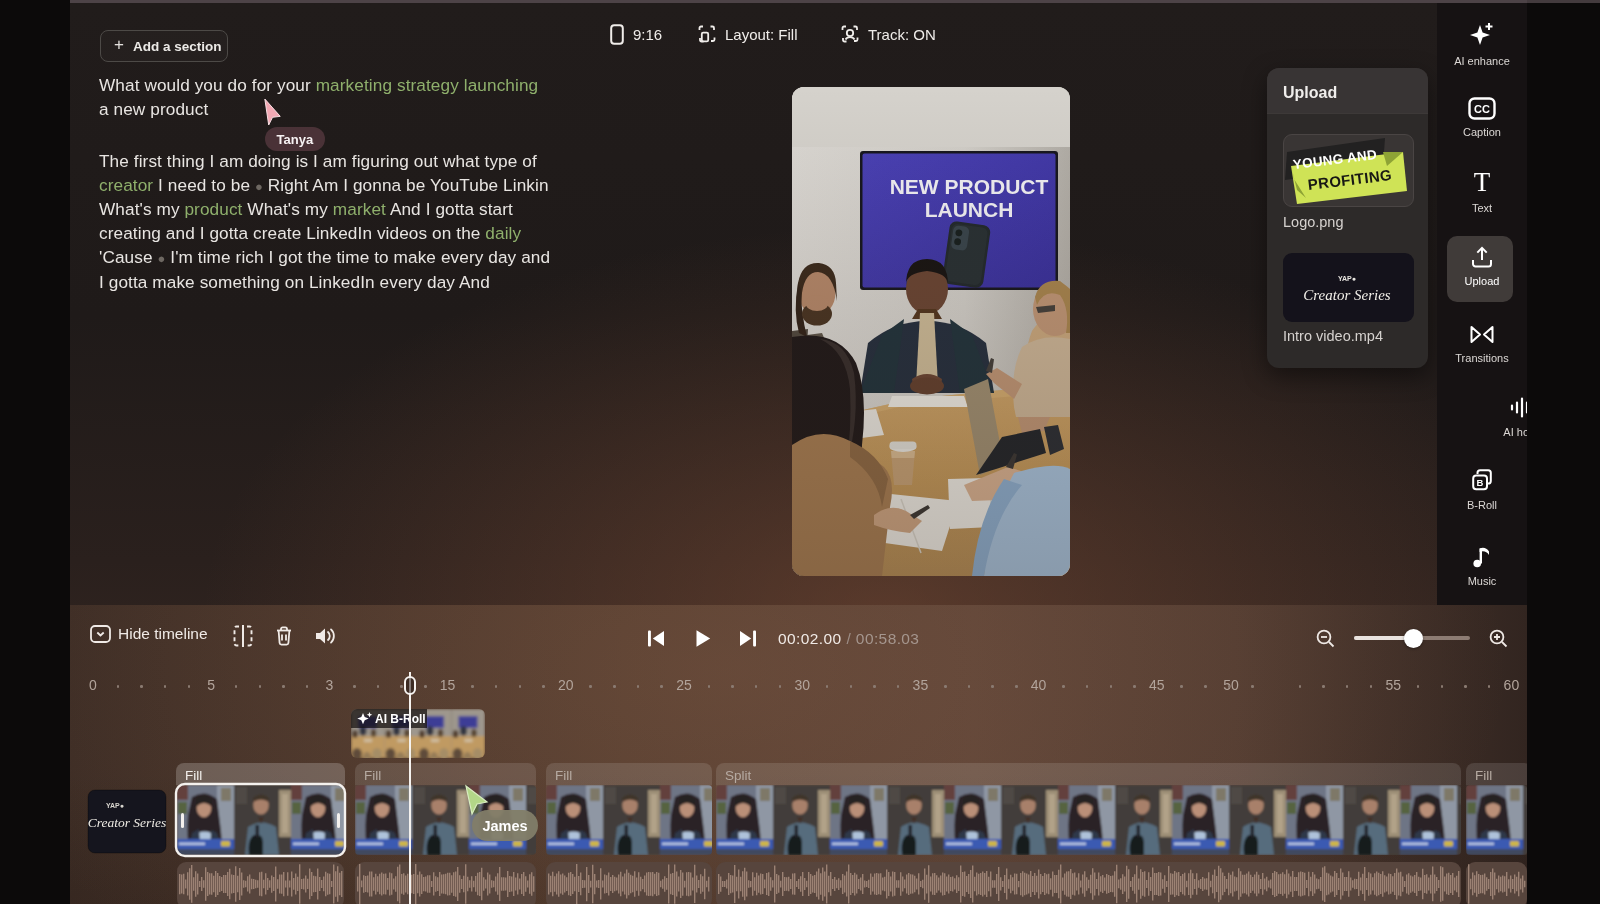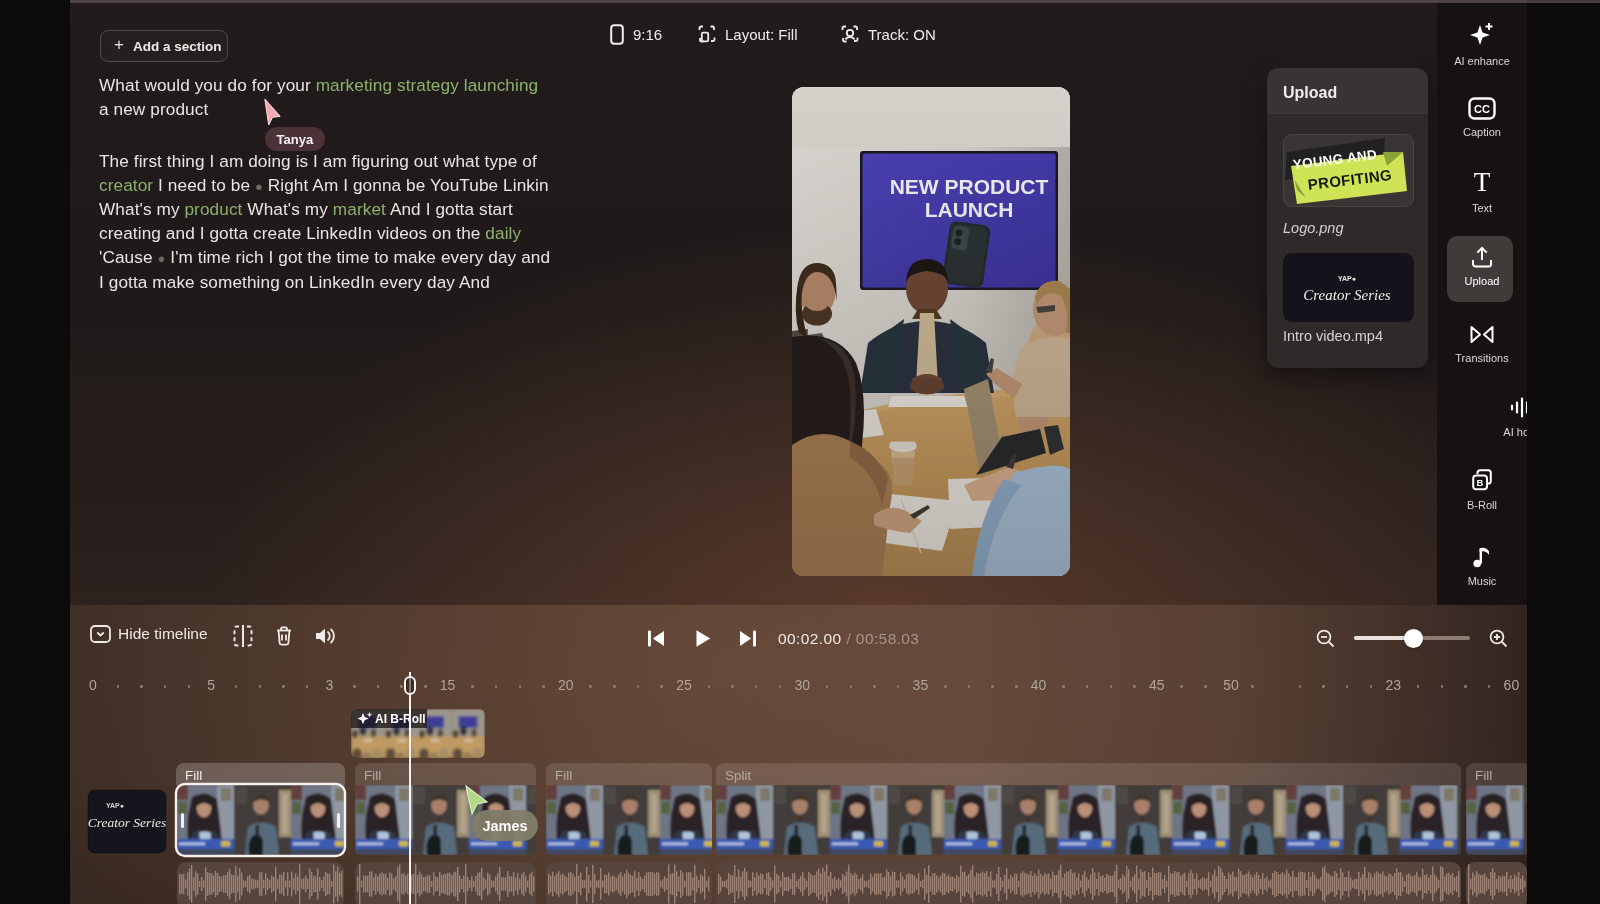--- a/index.html
+++ b/index.html
@@ -215,21 +215,21 @@
     <div class="uthumb" style="top:66px;height:73px;background:#393534;border:1px solid #4a4544;">
       <svg width="129" height="71" viewBox="0 0 129 71">
         <polygon points="3,17 101,3 99,31 1,45" fill="#222121"></polygon>
         <polygon points="7,31 119,17 123,56 13,69" fill="#cfe356"></polygon>
         <polygon points="99,17 119,17 103,31" fill="#8ea335"></polygon>
         <polygon points="7,31 13,55 22,63 10,44" fill="#8ea335"></polygon>
         <text x="51" y="29" font-size="13.5" font-weight="800" fill="#fff" text-anchor="middle" transform="rotate(-7 51 25)" letter-spacing="0.3">YOUNG AND</text>
         <text x="66" y="50" font-size="15" font-weight="800" fill="#181814" text-anchor="middle" transform="rotate(-7 66 46)" letter-spacing="0.3">PROFITING</text>
       </svg>
     </div>
-    <div class="ulabel" style="top:152px;font-style:italic;">Logo.png</div>
+    <div class="ulabel" style="top:146px;">Logo.png</div>
     <div class="uthumb" style="top:185px;height:69px;background:#14121b;">
       <svg width="129" height="70" viewBox="0 0 129 70">
         <text x="64" y="28" font-size="7" font-weight="700" fill="#e8e5e0" text-anchor="middle">YAP●</text>
         <text x="64" y="47" font-size="15" font-style="italic" fill="#f2efe9" text-anchor="middle" font-family="Liberation Serif, serif">Creator Series</text>
       </svg>
     </div>
     <div class="ulabel" style="top:260px;">Intro video.mp4</div>
   </div>
 
   <div id="rtools">
@@ -363,21 +363,21 @@
 <div class="rnum" style="left:141.2px;">5</div>
 <div class="rnum" style="left:259.4px;">3</div>
 <div class="rnum" style="left:377.6px;">15</div>
 <div class="rnum" style="left:495.8px;">20</div>
 <div class="rnum" style="left:614.0px;">25</div>
 <div class="rnum" style="left:732.2px;">30</div>
 <div class="rnum" style="left:850.4px;">35</div>
 <div class="rnum" style="left:968.6px;">40</div>
 <div class="rnum" style="left:1086.8px;">45</div>
 <div class="rnum" style="left:1161px;">50</div>
-<div class="rnum" style="left:1323.2px;">23</div>
+<div class="rnum" style="left:1323.2px;">55</div>
 <div class="rnum" style="left:1441.4px;">60</div>
 <div style="position:absolute;left:46.6px;top:13px;width:2.5px;height:2.5px;border-radius:50%;background:#8a7a71;"></div>
 <div style="position:absolute;left:70.3px;top:13px;width:2.5px;height:2.5px;border-radius:50%;background:#8a7a71;"></div>
 <div style="position:absolute;left:93.9px;top:13px;width:2.5px;height:2.5px;border-radius:50%;background:#8a7a71;"></div>
 <div style="position:absolute;left:117.6px;top:13px;width:2.5px;height:2.5px;border-radius:50%;background:#8a7a71;"></div>
 <div style="position:absolute;left:164.8px;top:13px;width:2.5px;height:2.5px;border-radius:50%;background:#8a7a71;"></div>
 <div style="position:absolute;left:188.5px;top:13px;width:2.5px;height:2.5px;border-radius:50%;background:#8a7a71;"></div>
 <div style="position:absolute;left:212.1px;top:13px;width:2.5px;height:2.5px;border-radius:50%;background:#8a7a71;"></div>
 <div style="position:absolute;left:235.8px;top:13px;width:2.5px;height:2.5px;border-radius:50%;background:#8a7a71;"></div>
 <div style="position:absolute;left:283.0px;top:13px;width:2.5px;height:2.5px;border-radius:50%;background:#8a7a71;"></div>

